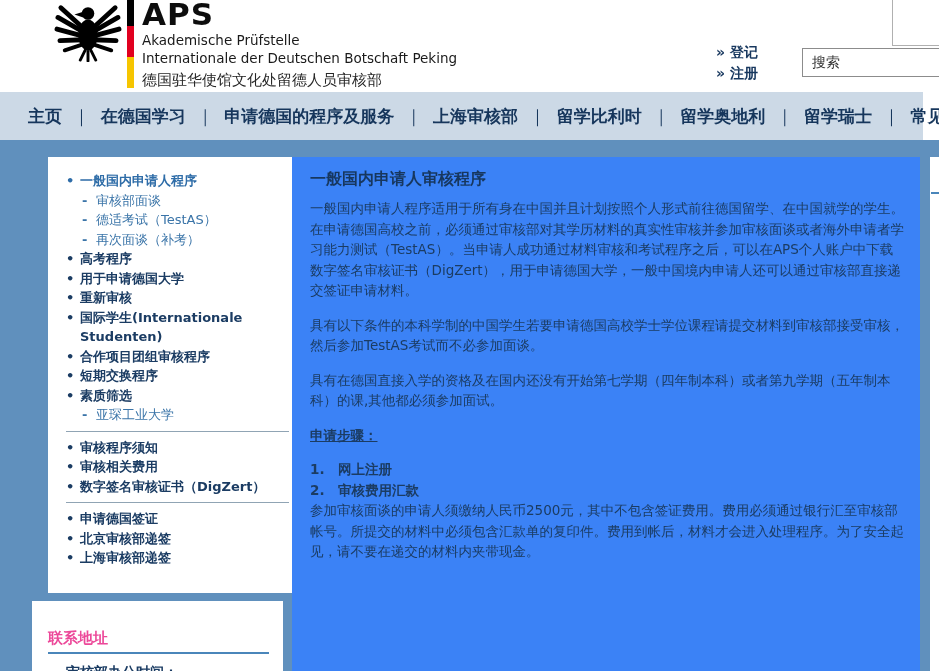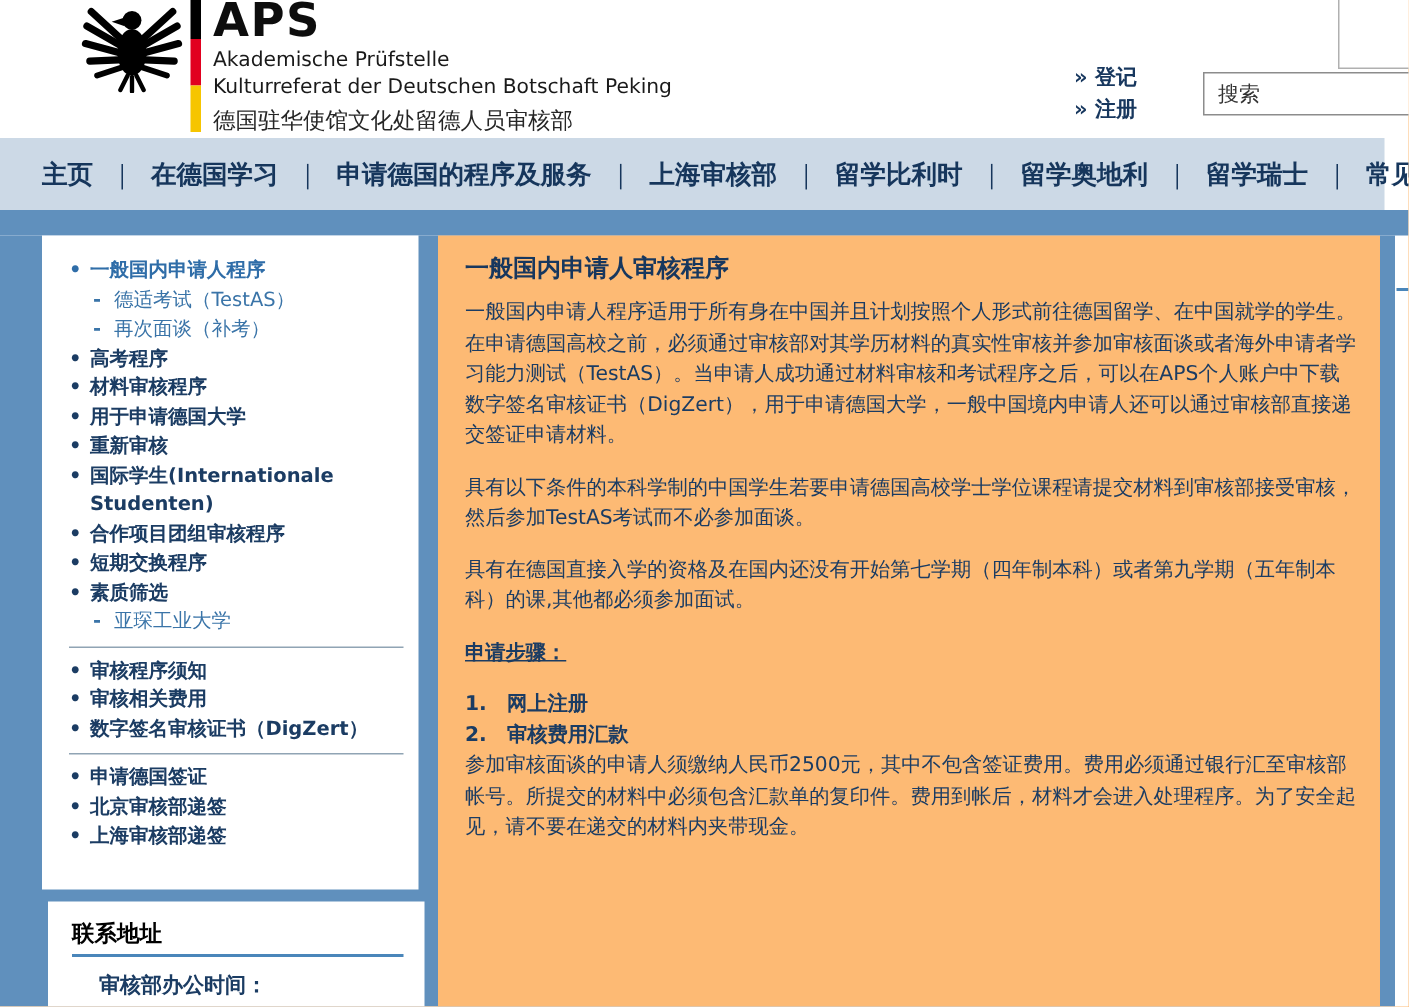--- a/index.html
+++ b/index.html
@@ -35,39 +35,39 @@
     display:flex;align-items:center;padding-left:28px;box-sizing:border-box;
     font-size:17px;font-weight:bold;color:#16365c;white-space:nowrap;
   }
   .nav-item{color:#16365c;text-decoration:none;cursor:pointer;}
   .nav-sep{margin:0 11px;font-weight:normal;color:#16365c;}
   .bluebar{position:absolute;left:0;top:140px;width:939px;height:17px;background:#6090bd;}
   
   .body-bg{position:absolute;left:0;top:157px;width:930px;height:514px;background:#6090bd;}
   .right-cut-line{position:absolute;left:931px;top:192px;width:8px;height:2px;background:#4a86ba;}
   
-  .sidebar-panel{position:absolute;left:28px;top:157px;width:251px;height:436px;background:#fff;box-sizing:border-box;padding:14px 8px 0 6px;}
+  .sidebar-panel{position:absolute;left:48px;top:157px;width:251px;height:436px;background:#fff;box-sizing:border-box;padding:14px 8px 0 6px;}
   .menu{list-style:none;margin:0;padding:0;font-size:13px;}
   .menu li{position:relative;line-height:19.5px;}
   .menu li.top{padding-left:26px;font-weight:bold;}
   .menu li.top::before{content:"•";position:absolute;left:12px;color:#1b3c63;}
   .menu li.top a{color:#1b3c63;text-decoration:none;cursor:pointer;}
   .menu li.top.active a,.menu li.top.active::before{color:#2f6da8;}
   .menu li.sub{padding-left:42px;font-weight:normal;}
   .menu li.sub::before{content:"-";position:absolute;left:28px;color:#3a74a8;font-weight:bold;}
   .menu li.sub a{color:#3a74a8;text-decoration:none;cursor:pointer;}
   .menu-divider{border:none;border-top:1px solid #90a4b4;margin:6px 2px 6px 12px;}
   
   .contact-panel{position:absolute;left:32px;top:601px;width:251px;height:70px;background:#fff;box-sizing:border-box;padding:12px 14px 0 16px;}
-  .contact-heading{font-size:15px;font-weight:bold;color:#000000;margin:0 0 4px 0;}
+  .contact-heading{font-size:15px;font-weight:bold;color:#ec4899;margin:16px 0 4px 0;}
   .contact-rule{border:none;border-top:2px solid #4a86ba;margin:0 0 10px 0;}
   .office-hours{font-size:14px;font-weight:bold;color:#1b3c63;margin-left:18px;}
   
   .content-panel{
-    position:absolute;left:292px;top:157px;width:628px;height:514px;background:#fdba74;
+    position:absolute;left:292px;top:157px;width:628px;height:514px;background:#3b82f6;
     box-sizing:border-box;padding:12px 16px 0 18px;overflow:hidden;
   }
   .content-title{font-size:16px;font-weight:bold;color:#17375e;margin:0 0 8px 0;}
   .content-panel p{font-size:13.5px;line-height:20.5px;margin:0 0 14px 0;color:#1b3c63;}
   .notice{font-weight:bold;}
   .steps-heading{font-weight:bold;text-decoration:underline;}
   .step-title{font-weight:bold;margin-bottom:0 !important;}
   .step-body{margin-top:0 !important;}
   .inline-link{color:#1b3c63;text-decoration:underline;cursor:pointer;}
 </style>
@@ -94,21 +94,21 @@
     <path d="M31 12 L22 15 L31 18 Z" fill="#000"></path>
   </svg>
   <div class="flag-stripe">
     <div class="b"></div>
       <div class="r"></div>
       <div class="g"></div>
   </div>
   <div class="logo-text">
     <div class="logo-acronym">APS</div>
     <div class="logo-line">Akademische Prüfstelle</div>
-    <div class="logo-line">Kulturreferat der Deutschen Botschaft Peking</div>
+    <div class="logo-line">Internationale der Deutschen Botschaft Peking</div>
     <div class="logo-cn">德国驻华使馆文化处留德人员审核部</div>
   </div>
   <div class="hdr-links">
     <a class="hdr-link">登记</a>
     <a class="hdr-link">注册</a>
   </div>
   <div class="corner-box"></div>
   <input class="search-input" type="text" value="搜索" style="">
 </div>
 
@@ -130,24 +130,24 @@
   <a class="nav-item">常见问题</a>
 </div>
 <div class="bluebar"></div>
 
 <div class="body-bg"></div>
 <div class="right-cut-line"></div>
 
 <div class="sidebar-panel">
   <ul class="menu">
     <li class="top active"><a>一般国内申请人程序</a></li>
+    <li class="sub"><a>审核部面谈</a></li>
     <li class="sub"><a>德适考试（TestAS）</a></li>
     <li class="sub"><a>再次面谈（补考）</a></li>
     <li class="top"><a>高考程序</a></li>
-    <li class="top"><a>材料审核程序</a></li>
     <li class="top"><a>用于申请德国大学</a></li>
     <li class="top"><a>重新审核</a></li>
     <li class="top"><a>国际学生(Internationale Studenten)</a></li>
     <li class="top"><a>合作项目团组审核程序</a></li>
     <li class="top"><a>短期交换程序</a></li>
     <li class="top"><a>素质筛选</a></li>
     <li class="sub"><a>亚琛工业大学</a></li>
   </ul>
   <hr class="menu-divider">
   <ul class="menu">

